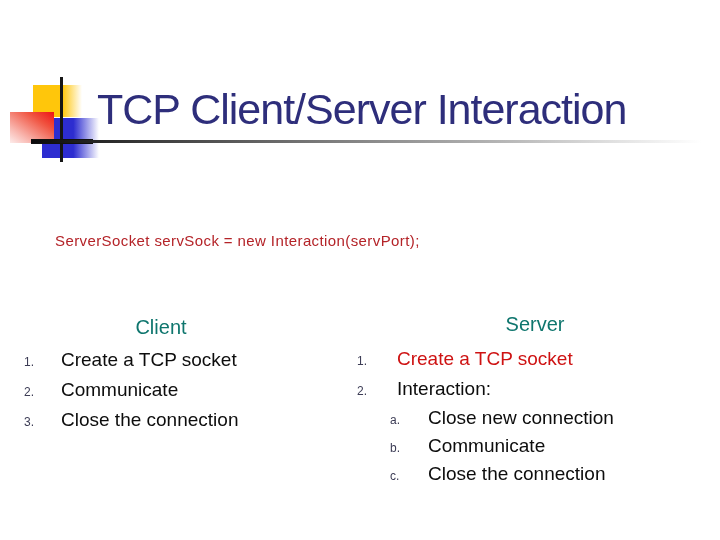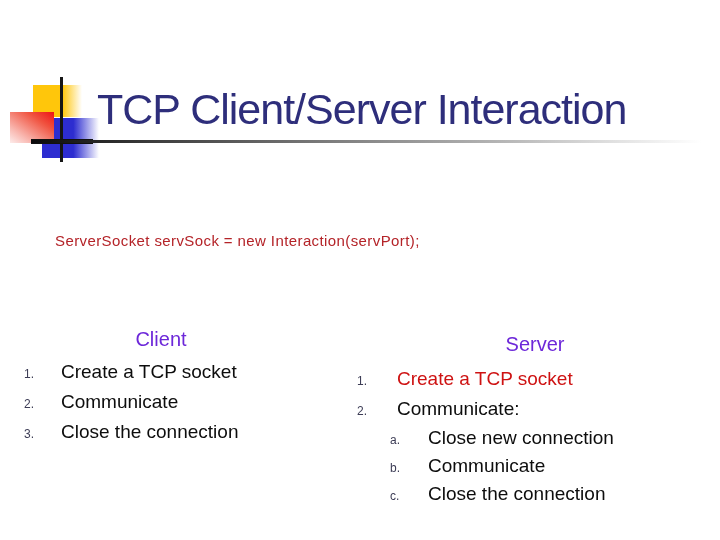--- a/index.html
+++ b/index.html
@@ -41,25 +41,25 @@
   }
 
   
   .code-line {
     position:absolute; left:55px; top:232px;
     font-size:15px; letter-spacing:0.4px; color:#b42328; white-space:nowrap;
   }
 
   
   .client-col { position:absolute; left:24px;  top:311px; width:274px; }
-  .server-col { position:absolute; left:357px; top:316px; width:356px; }
+  .server-col { position:absolute; left:357px; top:308px; width:356px; }
 
   .col-heading {
     font-size:20px; line-height:24px; text-align:center;
-    color:#6d28d9; margin:16px 0 6px 0;
+    color:#0f766e; margin:4px 0 6px 0;
   }
   .server-col .col-heading { margin-bottom:8px; }
 
   .list-row {
     display:flex; align-items:baseline;
     height:30px; line-height:30px;
     font-size:19px; color:#0d0d0d; white-space:nowrap;
   }
   .list-row .marker {
     flex:none; width:37px; font-size:12px; color:#3c3c55;
@@ -112,21 +112,21 @@
 
   <div class="server-col">
     <div class="col-heading">Server</div>
 
     <div class="list-row">
       <span class="marker">1.</span>
       <span class="item-text red-item">Create a TCP socket</span>
     </div>
     <div class="list-row">
       <span class="marker">2.</span>
-      <span class="item-text">Communicate:</span>
+      <span class="item-text">Interaction:</span>
     </div>
 
     <div class="sub-row">
       <span class="marker">a.</span>
       <span class="item-text">Close new connection</span>
     </div>
     <div class="sub-row">
       <span class="marker">b.</span>
       <span class="item-text">Communicate</span>
     </div>

